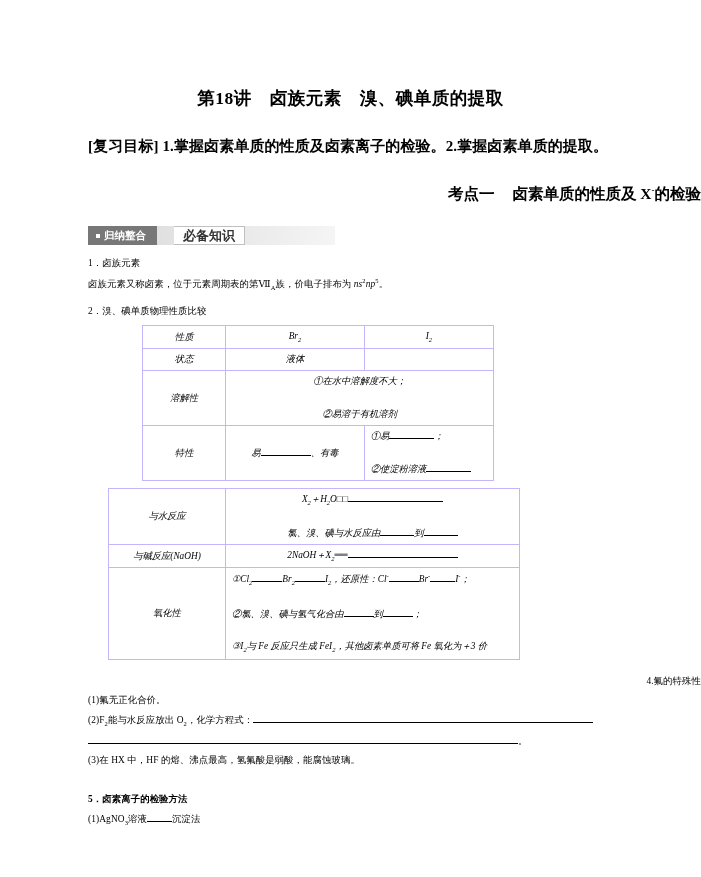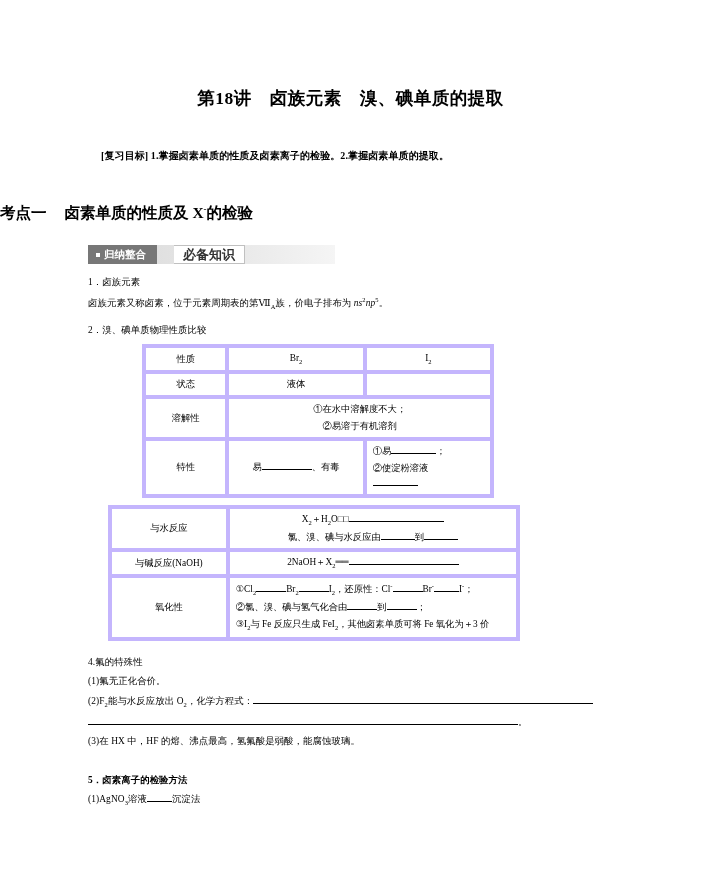--- a/index.html
+++ b/index.html
@@ -30,33 +30,33 @@
     text-align: center;
     font-size: 17.5px;
     font-weight: bold;
     letter-spacing: 0.5px;
     font-family: "Liberation Serif", "DejaVu Serif", serif;
   }
   .gap-wide { display: inline-block; width: 18px; }
 
   
   .objectives {
-    margin: 13px;
+    margin: 0;
     padding: 26px 0 0 88px;
-    font-size: 10px;
+    font-size: 15px;
     font-weight: bold;
     line-height: 1.4;
     letter-spacing: 0.1px;
   }
 
   
   .kaodian {
     margin: 0;
     padding: 27px 0 0 0;
-    text-align: left;
+    text-align: right;
     font-size: 15.5px;
     font-weight: bold;
   }
   .kaodian .sub {
     vertical-align: super;
     font-size: 9px;
   }
 
   
   .badge-bar {
@@ -138,25 +138,26 @@
   .b-340 { width: 340px; }
   .b-430 { width: 430px; }
 
   
   table.tbl {
     border-collapse: collapse;
     font-size: 9.3px;
     margin: 0;
   }
   table.tbl td {
-    border: 4px solid #c4b5fd;
+    border: 1px solid #c4b5fd;
     padding: 3px 20px;
     text-align: center;
     vertical-align: middle;
     line-height: 1.6;
+    font-style: italic;
   }
   table.tbl td.left {
     text-align: left;
     padding-left: 6px;
   }
   #table-phys {
     width: 352px;
     margin-left: 142px;
     margin-top: 7px;
   }
@@ -166,23 +167,23 @@
 
   #table-chem {
     width: 412px;
     margin-left: 108px;
     margin-top: 7px;
   }
   #table-chem .c1 { width: 96px; }
   #table-chem .c2 { width: 316px; }
 
   .cell-row { display: block; }
-  .cell-row + .cell-row { margin-top: 2px; }
-
-  .sec4 { margin-top: 14px; }
+  .cell-row + .cell-row { margin-top: 18px; }
+
+  .sec4 { margin-top: 14px; text-align: right; }
   .sec5 { margin-top: 24px; font-weight: bold; }
 </style>
 </head>
 <body>
 
 <div class="page">
 
   <div class="lesson-title">
     <span>第18讲</span><span class="gap-wide"></span><span>卤族元素</span><span class="gap-wide"></span><span>溴、碘单质的提取</span>
   </div>

